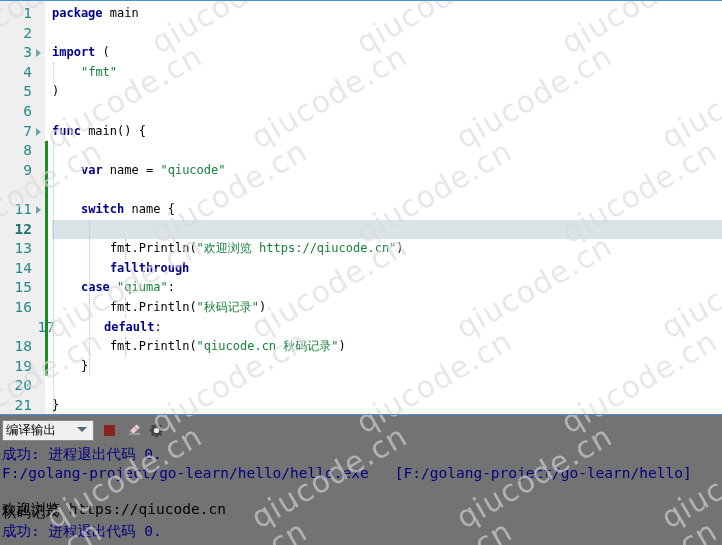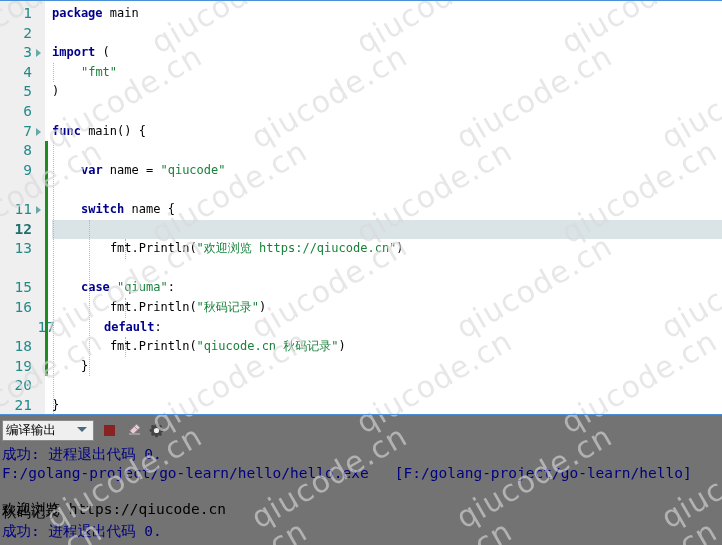--- a/index.html
+++ b/index.html
@@ -168,20 +168,21 @@
         <div class="ln" style="top: 42.2px;"><span class="num">3</span><span class="fold"></span><span class="txt"><span class="kw">import</span><span class="punc"> </span><span class="punc">(</span></span></div>
         <div class="ln" style="top: 61.8px;"><span class="num">4</span><span class="txt"><span class="punc"> </span><span class="punc"> </span><span class="punc"> </span><span class="punc"> </span><span class="str">"fmt"</span></span></div>
         <div class="ln" style="top: 81.4px;"><span class="num">5</span><span class="txt"><span class="punc">)</span></span></div>
         <div class="ln" style="top: 101px;"><span class="num">6</span><span class="txt"></span></div>
         <div class="ln" style="top: 120.6px;"><span class="num">7</span><span class="fold"></span><span class="txt"><span class="kw">func</span><span class="punc"> </span><span class="id">main</span><span class="punc">(</span><span class="punc">)</span><span class="punc"> </span><span class="punc">{</span></span></div>
         <div class="ln" style="top: 140.2px;"><span class="num">8</span><span class="txt"></span></div>
         <div class="ln" style="top: 159.8px;"><span class="num">9</span><span class="txt"><span class="punc"> </span><span class="punc"> </span><span class="punc"> </span><span class="punc"> </span><span class="kw">var</span><span class="punc"> </span><span class="id">name</span><span class="punc"> </span><span class="punc">=</span><span class="punc"> </span><span class="str">"qiucode"</span></span></div>
         <div class="ln" style="top: 199px; padding-left: 40px;"><span class="num">11</span><span class="fold"></span><span class="txt"><span class="punc"> </span><span class="punc"> </span><span class="punc"> </span><span class="punc"> </span><span class="kw">switch</span><span class="punc"> </span><span class="id">name</span><span class="punc"> </span><span class="punc">{</span></span></div>
         <div class="ln cur" style="top: 218.6px;"><span class="num">12</span><span class="txt"><span class="punc"> </span><span class="punc"> </span><span class="punc"> </span><span class="punc"> </span><span class="kw">case</span><span class="punc"> </span><span class="str">"qiucode"</span><span class="caret"></span><span class="punc">:</span></span></div>
         <div class="ln" style="top: 238.2px;"><span class="num">13</span><span class="txt"><span class="punc"> </span><span class="punc"> </span><span class="punc"> </span><span class="punc"> </span><span class="punc"> </span><span class="punc"> </span><span class="punc"> </span><span class="punc"> </span><span class="id">fmt</span><span class="punc">.</span><span class="id">Println</span><span class="punc">(</span><span class="str">"欢迎浏览 https://qiucode.cn"</span><span class="punc">)</span></span></div>
+        <div class="ln" style="top: 257.8px;"><span class="num">14</span><span class="txt"><span class="punc"> </span><span class="punc"> </span><span class="punc"> </span><span class="punc"> </span><span class="punc"> </span><span class="punc"> </span><span class="punc"> </span><span class="punc"> </span><span class="kw">fallthrough</span></span></div>
         <div class="ln" style="top: 277.4px;"><span class="num">15</span><span class="txt"><span class="punc"> </span><span class="punc"> </span><span class="punc"> </span><span class="punc"> </span><span class="kw">case</span><span class="punc"> </span><span class="str">"qiuma"</span><span class="punc">:</span></span></div>
         <div class="ln" style="top: 297px;"><span class="num">16</span><span class="txt"><span class="punc"> </span><span class="punc"> </span><span class="punc"> </span><span class="punc"> </span><span class="punc"> </span><span class="punc"> </span><span class="punc"> </span><span class="punc"> </span><span class="id">fmt</span><span class="punc">.</span><span class="id">Println</span><span class="punc">(</span><span class="str">"秋码记录"</span><span class="punc">)</span></span></div>
         <div class="ln" style="top: 316.6px; margin-left: 23px;"><span class="num">17</span><span class="txt"><span class="punc"> </span><span class="punc"> </span><span class="punc"> </span><span class="punc"> </span><span class="kw">default</span><span class="punc">:</span></span></div>
         <div class="ln" style="top: 336.2px;"><span class="num">18</span><span class="txt"><span class="punc"> </span><span class="punc"> </span><span class="punc"> </span><span class="punc"> </span><span class="punc"> </span><span class="punc"> </span><span class="punc"> </span><span class="punc"> </span><span class="id">fmt</span><span class="punc">.</span><span class="id">Println</span><span class="punc">(</span><span class="str">"qiucode.cn 秋码记录"</span><span class="punc">)</span></span></div>
         <div class="ln" style="top: 355.8px;"><span class="num">19</span><span class="txt"><span class="punc"> </span><span class="punc"> </span><span class="punc"> </span><span class="punc"> </span><span class="punc">}</span></span></div>
         <div class="ln" style="top: 375.4px;"><span class="num">20</span><span class="txt"></span></div>
         <div class="ln" style="top: 395px;"><span class="num">21</span><span class="txt"><span class="punc">}</span></span></div>
         <div class="ln" style="top: 414.6px;"><span class="num">22</span><span class="txt"></span></div>
       </div>
   </div>

